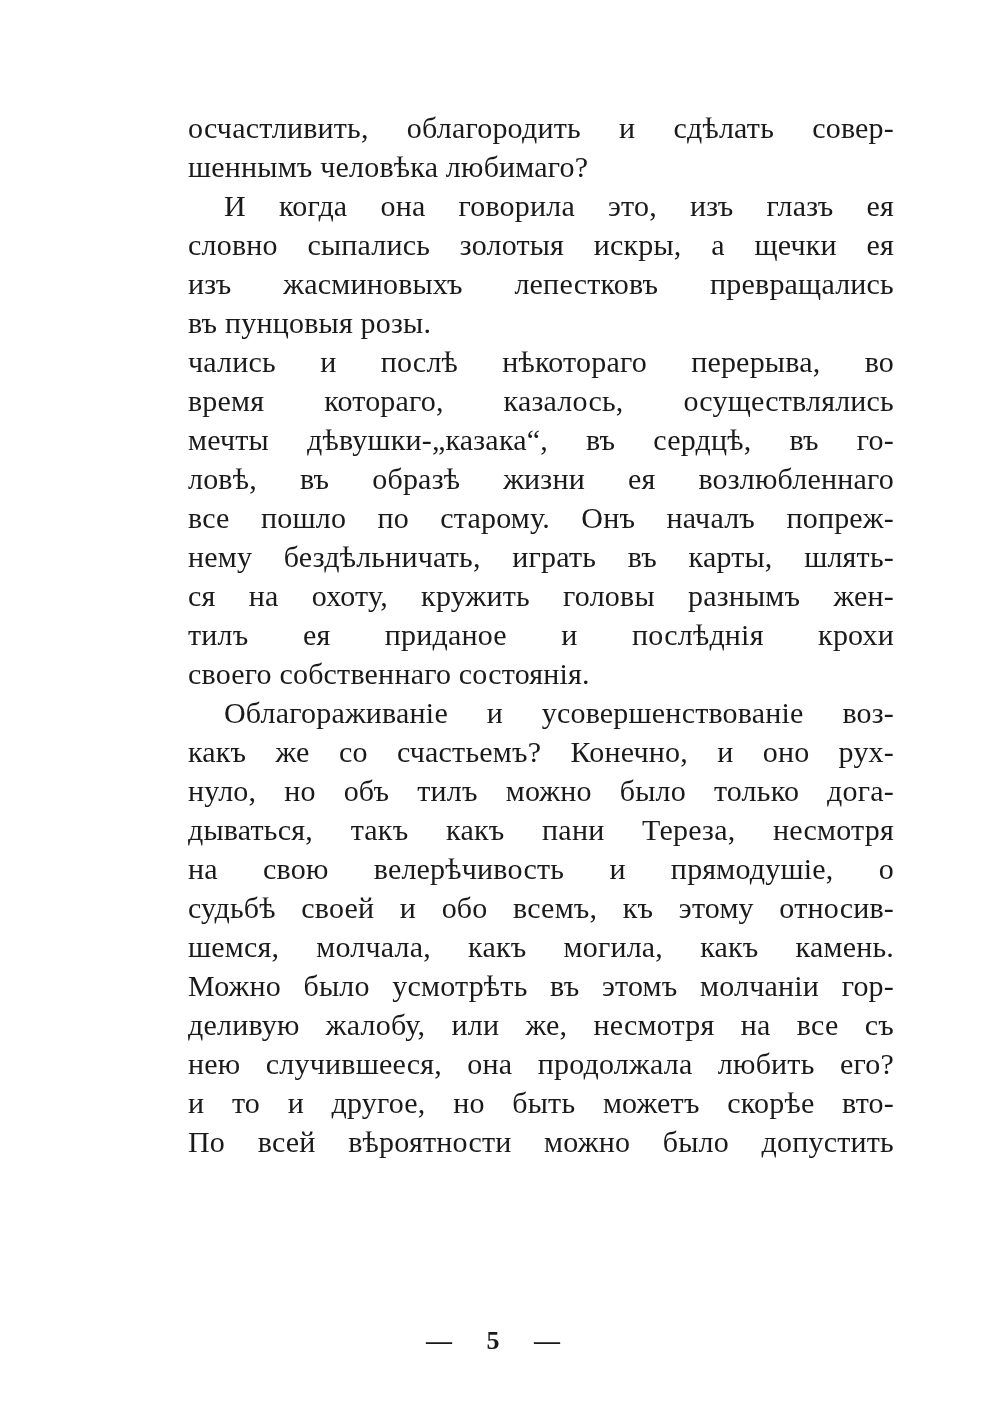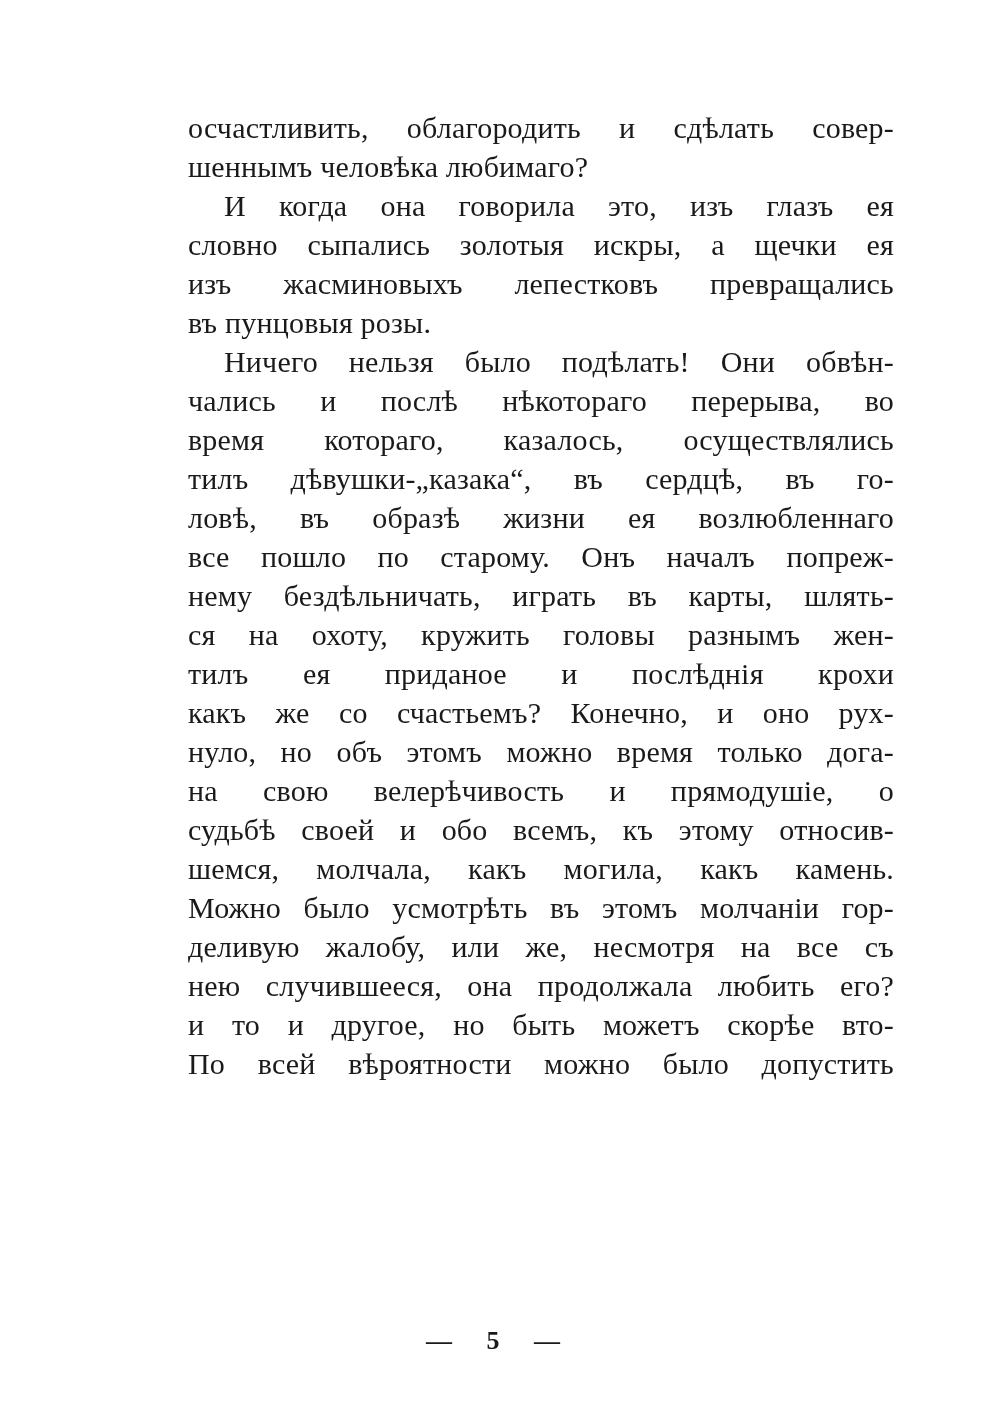--- a/index.html
+++ b/index.html
@@ -69,34 +69,36 @@
     </div>
 
     <div>
       <div class="line indent">И когда она говорила это, изъ глазъ ея</div>
       <div class="line">словно сыпались золотыя искры, а щечки ея</div>
       <div class="line">изъ жасминовыхъ лепестковъ превращались</div>
       <div class="line last">въ пунцовыя розы.</div>
     </div>
 
     <div>
-      <div class="line indent">Ничего нельзя было подѣлать! Они обвѣн-</div>
       <div class="line">чались и послѣ нѣкотораго перерыва, во</div>
       <div class="line">время котораго, казалось, осуществлялись</div>
-      <div class="line">тилъ дѣвушки-„казака“, въ сердцѣ, въ го-</div>
+      <div class="line">мечты дѣвушки-„казака“, въ сердцѣ, въ го-</div>
       <div class="line">ловѣ, въ образѣ жизни ея возлюбленнаго</div>
       <div class="line">все пошло по старому. Онъ началъ попреж-</div>
       <div class="line">нему бездѣльничать, играть въ карты, шлять-</div>
       <div class="line">ся на охоту, кружить головы разнымъ жен-</div>
       <div class="line">тилъ ея приданое и послѣднія крохи</div>
+      <div class="line last">своего собственнаго состоянія.</div>
     </div>
 
     <div>
+      <div class="line indent">Облагораживаніе и усовершенствованіе воз-</div>
       <div class="line">какъ же со счастьемъ? Конечно, и оно рух-</div>
-      <div class="line">нуло, но объ этомъ можно время только дога-</div>
+      <div class="line">нуло, но объ тилъ можно было только дога-</div>
+      <div class="line">дываться, такъ какъ пани Тереза, несмотря</div>
       <div class="line">на свою велерѣчивость и прямодушіе, о</div>
       <div class="line">судьбѣ своей и обо всемъ, къ этому относив-</div>
       <div class="line">шемся, молчала, какъ могила, какъ камень.</div>
       <div class="line">Можно было усмотрѣть въ этомъ молчаніи гор-</div>
       <div class="line">деливую жалобу, или же, несмотря на все съ</div>
       <div class="line">нею случившееся, она продолжала любить его?</div>
       <div class="line">и то и другое, но быть можетъ скорѣе вто-</div>
       <div class="line">По всей вѣроятности можно было допустить</div>
     </div>
   </div>

